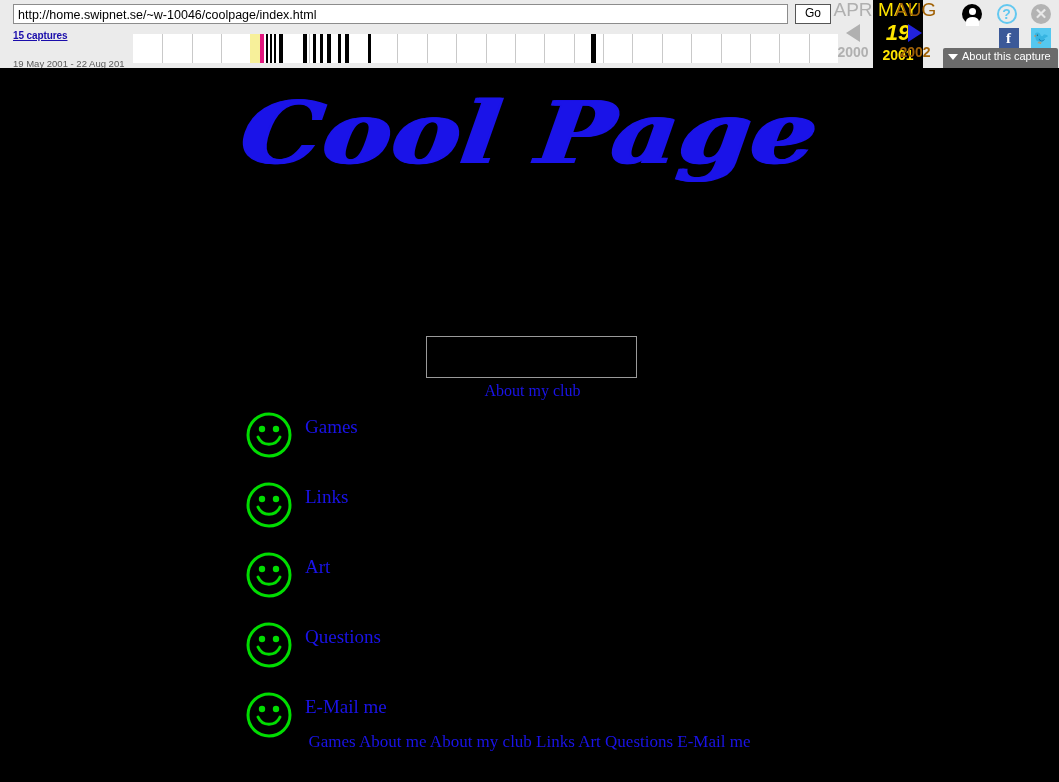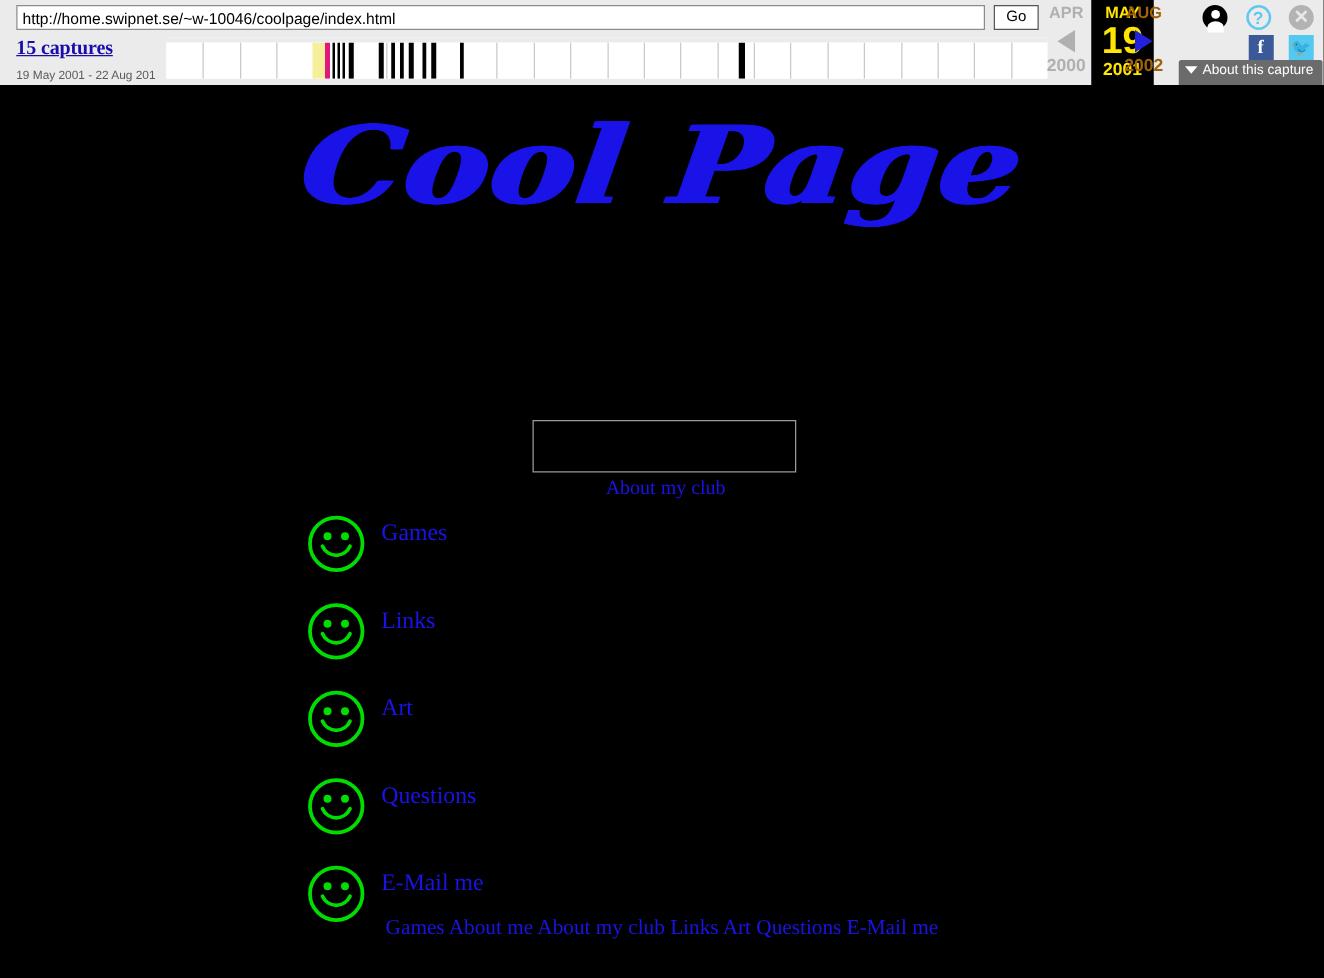--- a/index.html
+++ b/index.html
@@ -46,32 +46,31 @@
     line-height: 17px;
     cursor: pointer;
   }
 
   
   .wb-captures {
     position: absolute; left: 13px; top: 30px;
     width: 118px;
   }
   .wb-captures-count {
-    font-size: 16px;
+    font-size: 10px;
     color: #1a0dab;
     text-decoration: underline;
     font-weight: bold;
     letter-spacing: -0.1px;
     cursor: pointer;
-    font-family: Liberation Serif, serif;
   }
   .wb-captures-range {
     font-size: 9.5px;
     color: #5b5b5b;
-    margin-top: 7px;
+    margin-top: 17px;
     white-space: nowrap;
     overflow: hidden;
     width: 118px;
   }
 
   
   .wb-timeline {
     position: absolute; left: 133px; top: 30px;
     width: 705px; height: 33px;
     background: #fff;
@@ -88,22 +87,22 @@
   
   .wb-dates {
     position: absolute; left: 833px; top: 0;
     width: 118px; height: 68px;
   }
   .wb-col {
     position: absolute; top: 0; height: 68px;
     text-align: center;
     box-sizing: border-box;
   }
-  .wb-col .m { font-size: 13px; font-weight: bold; line-height: 20px; text-align: center; }
-  .wb-col .d { font-size: 30px; font-weight: bold; line-height: 25px; }
+  .wb-col .m { font-size: 19px; font-weight: normal; line-height: 20px; text-align: center; }
+  .wb-col .d { font-size: 22px; font-weight: bold; line-height: 25px; font-style: italic; }
   .wb-col .y { font-size: 14px; font-weight: bold; line-height: 21px; }
   .wb-col-prev { left: 0; width: 40px; color: #b0b0b0; }
   .wb-col-cur  { left: 40px; width: 50px; background: #000; color: #ffe500; }
   .wb-col-next { left: 62px; width: 40px; color: #a16207; }
   .arrow-left {
     width: 0; height: 0; margin: 4px auto 0 auto;
     border-top: 9px solid transparent;
     border-bottom: 9px solid transparent;
     border-right: 14px solid #b0b0b0;
   }

